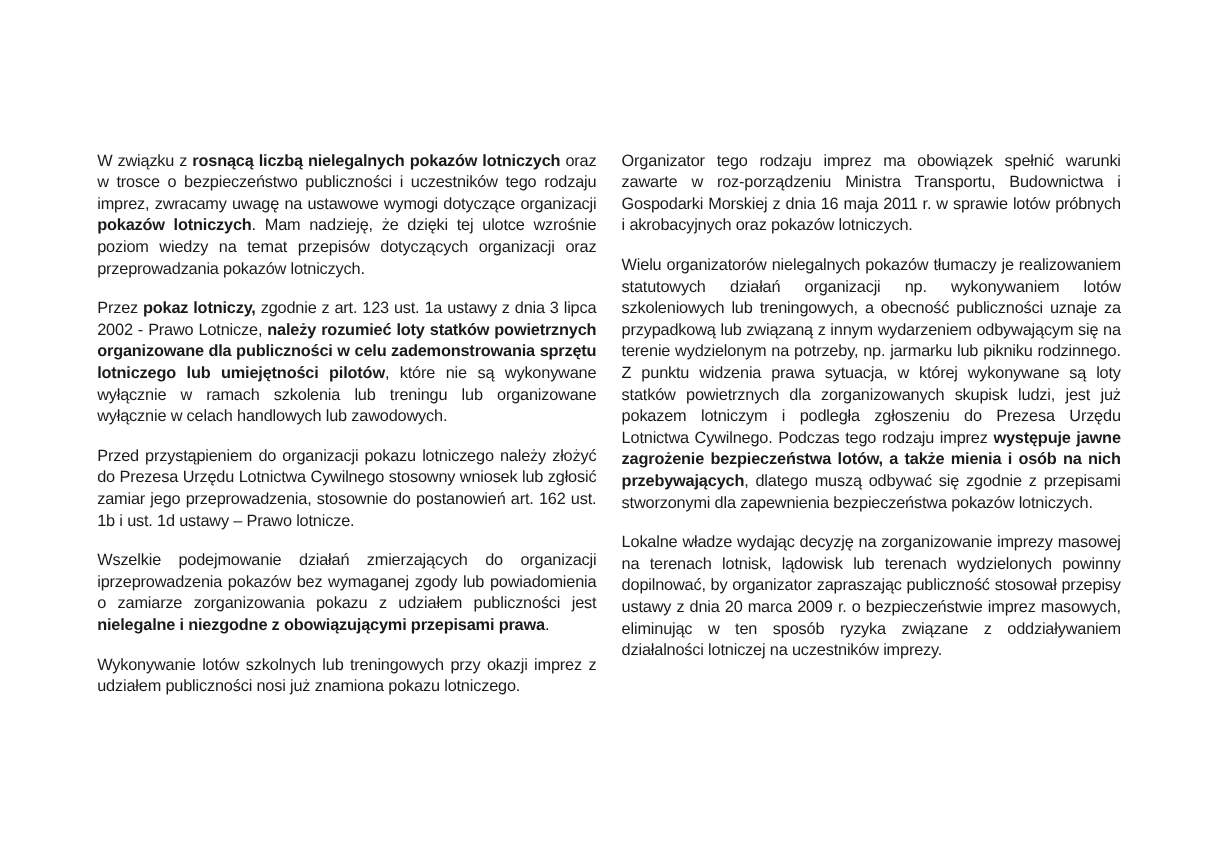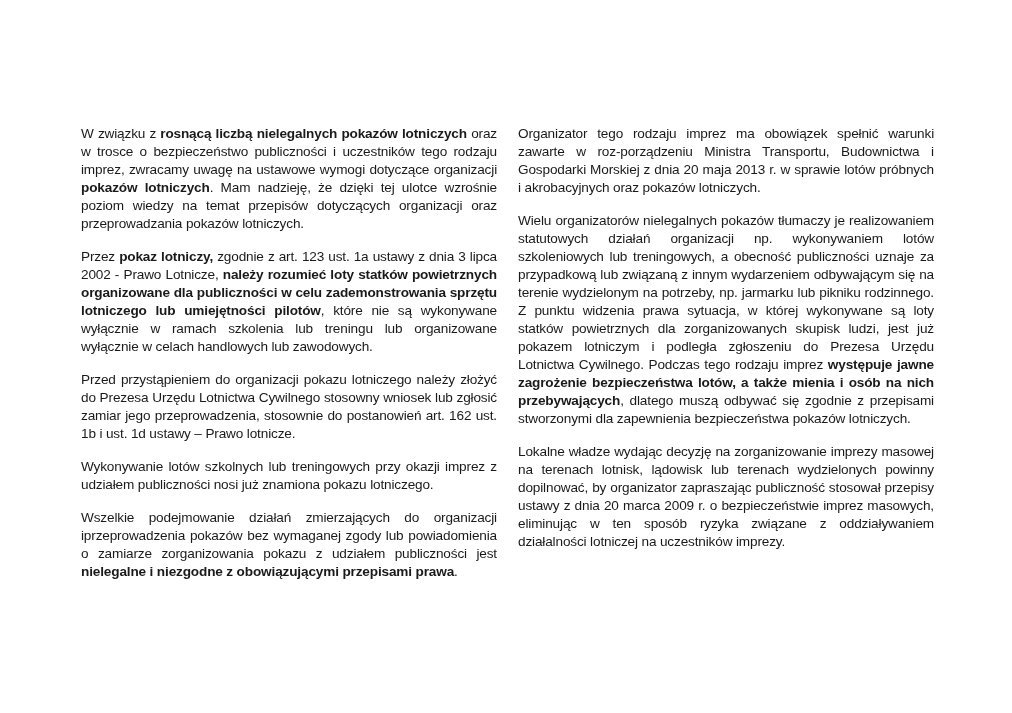--- a/index.html
+++ b/index.html
@@ -41,21 +41,21 @@
     }
   </style>
 </head>
 <body>
 
 <div class="page">
   <div class="column col-left">
     <p><span>W związku z </span><b>rosnącą liczbą nielegalnych pokazów lotniczych</b><span> oraz w trosce o bezpieczeństwo publiczności i uczestników tego rodzaju imprez, zwracamy uwagę na ustawowe wymogi dotyczące organi­zacji </span><b>pokazów lotniczych</b><span>. Mam nadzieję, że dzięki tej ulotce wzro­śnie poziom wiedzy na temat przepisów dotyczących organizacji oraz przeprowadzania pokazów lotniczych.</span></p>
     <p><span>Przez </span><b>pokaz lotniczy,</b><span> zgodnie z art. 123 ust. 1a ustawy z dnia 3 lipca 2002 - Prawo Lotnicze, </span><b>należy rozumieć loty statków powietrznych organizowane dla publiczności w celu zademon­strowania sprzętu lotniczego lub umiejętności pilotów</b><span>, które nie są wykonywane wyłącznie w ramach szkolenia lub treningu lub organizowane wyłącznie w celach handlowych lub zawodowych.</span></p>
     <p><span>Przed przystąpieniem do organizacji pokazu lotniczego należy złożyć do Prezesa Urzędu Lotnictwa Cywilnego stosowny wniosek lub zgłosić zamiar jego przeprowadzenia, stosownie do postano­wień art. 162 ust. 1b i ust. 1d ustawy – Prawo lotnicze.</span></p>
+    <p><span>Wszelkie podejmowanie działań zmierzających do organizacji iprzeprowadzenia pokazów bez wymaganej zgody lub powiado­mienia o zamiarze zorganizowania pokazu z udziałem publiczności jest </span><b>nielegalne i niezgodne z obowiązującymi przepisami prawa</b><span>.</span></p>
     <p><span>Wykonywanie lotów szkolnych lub treningowych przy okazji imprez z udziałem publiczności nosi już znamiona pokazu lotniczego.</span></p>
-    <p><span>Wszelkie podejmowanie działań zmierzających do organizacji iprzeprowadzenia pokazów bez wymaganej zgody lub powiado­mienia o zamiarze zorganizowania pokazu z udziałem publiczności jest </span><b>nielegalne i niezgodne z obowiązującymi przepisami prawa</b><span>.</span></p>
   </div>
   <div class="column col-right">
-    <p><span>Organizator tego rodzaju imprez ma obowiązek spełnić warunki zawarte w roz-porządzeniu Ministra Transportu, Budownictwa i Gospodarki Morskiej z dnia 20 maja 2013 r. w sprawie lotów prób­nych i akrobacyjnych oraz pokazów lotniczych.</span></p>
+    <p><span>Organizator tego rodzaju imprez ma obowiązek spełnić warunki zawarte w roz-porządzeniu Ministra Transportu, Budownictwa i Gospodarki Morskiej z dnia 16 maja 2011 r. w sprawie lotów prób­nych i akrobacyjnych oraz pokazów lotniczych.</span></p>
     <p><span>Wielu organizatorów nielegalnych pokazów tłumaczy je realizowa­niem statutowych działań organizacji np. wykonywaniem lotów szkoleniowych lub treningowych, a obecność publiczności uzna­je za przypadkową lub związaną z innym wydarzeniem odbywa­jącym się na terenie wydzielonym na potrzeby, np. jarmarku lub pikniku rodzinnego. Z punktu widzenia prawa sytuacja, w której wykonywane są loty statków powietrznych dla zorganizowanych skupisk ludzi, jest już pokazem lotniczym i podległa zgłoszeniu do Prezesa Urzędu Lotnictwa Cywilnego. Podczas tego rodzaju imprez </span><b>występuje jawne zagrożenie bezpieczeństwa lotów, a także mienia i osób na nich przebywających</b><span>, dlatego muszą odbywać się zgodnie z przepisami stworzonymi dla zapewnienia bezpie­czeństwa pokazów lotniczych.</span></p>
     <p><span>Lokalne władze wydając decyzję na zorganizowanie imprezy ma­sowej na terenach lotnisk, lądowisk lub terenach wydzielonych powinny dopilnować, by organizator zapraszając publiczność stosował przepisy ustawy z dnia 20 marca 2009 r. o bezpieczeń­stwie imprez masowych, eliminując w ten sposób ryzyka związane z oddziaływaniem działalności lotniczej na uczestników imprezy.</span></p>
   </div>
 </div>
 
 </body></html>

